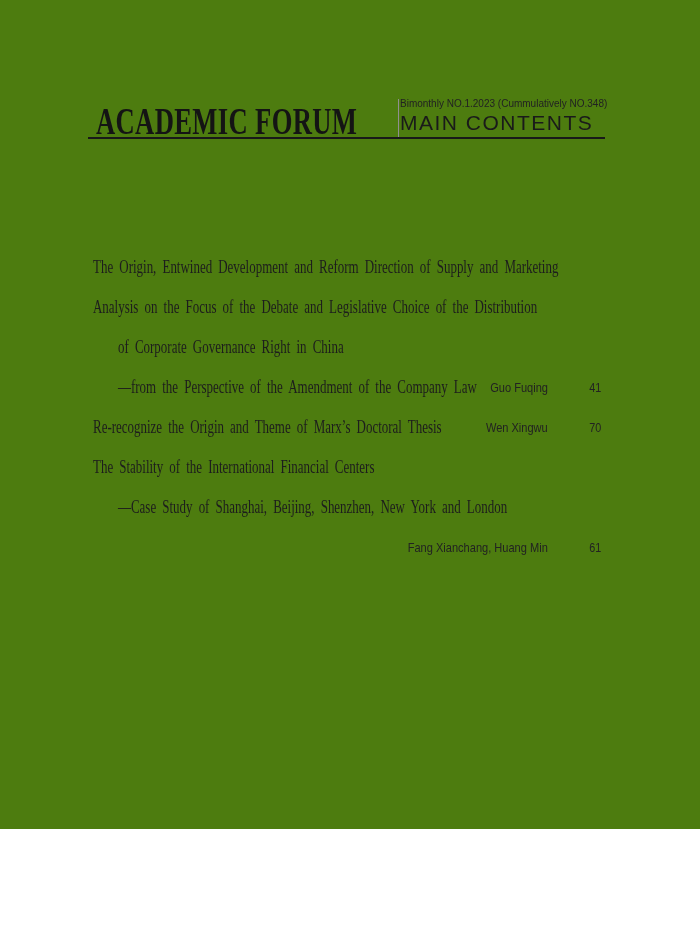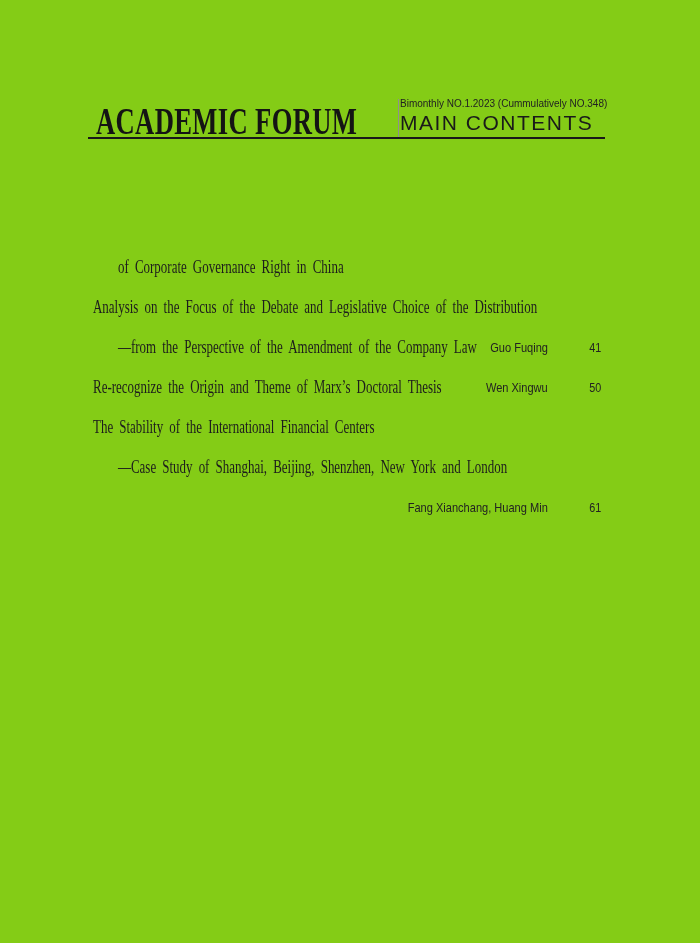--- a/index.html
+++ b/index.html
@@ -3,22 +3,22 @@
 <meta charset="utf-8">
 <style>
   html, body {
     margin: 0;
     padding: 0;
     background: #ffffff;
   }
   #page {
     position: relative;
     width: 700px;
-    height: 943px;
-    background: #84cc16;
+    height: 829px;
+    background: #4d7c0f;
     overflow: hidden;
     font-family: "Liberation Serif", serif;
     color: #1d1d1d;
   }
 
   
   .journal-title {
     position: absolute;
     left: 96px;
     top: 102px;
@@ -134,34 +134,37 @@
 
   <div class="header-right">
     <div class="issue-info">Bimonthly NO.1.2023 (Cummulatively NO.348)</div>
     <div class="main-contents">MAIN CONTENTS</div>
   </div>
 
   <div class="hrule"></div>
 
   <div class="toc" id="toc">
       <div class="toc-row">
-        <span class="entry-title indented">of Corporate Governance Right in China</span>
+        <span class="entry-title">The Origin, Entwined Development and Reform Direction of Supply and Marketing</span>
       </div>
       <div class="toc-row">
         <span class="entry-title">Analysis on the Focus of the Debate and Legislative Choice of the Distribution</span>
+      </div>
+      <div class="toc-row">
+        <span class="entry-title indented">of Corporate Governance Right in China</span>
       </div>
       <div class="toc-row">
         <span class="entry-title indented">—from the Perspective of the Amendment of the Company Law</span>
         <span class="entry-authors">Guo Fuqing</span>
         <span class="entry-page">41</span>
       </div>
       <div class="toc-row">
         <span class="entry-title">Re-recognize the Origin and Theme of Marx’s Doctoral Thesis</span>
         <span class="entry-authors">Wen Xingwu</span>
-        <span class="entry-page">50</span>
+        <span class="entry-page">70</span>
       </div>
       <div class="toc-row">
         <span class="entry-title">The Stability of the International Financial Centers</span>
       </div>
       <div class="toc-row">
         <span class="entry-title indented">—Case Study of Shanghai, Beijing, Shenzhen, New York and London</span>
       </div>
       <div class="toc-row">
         <span class="entry-authors">Fang Xianchang, Huang Min</span>
         <span class="entry-page">61</span>

